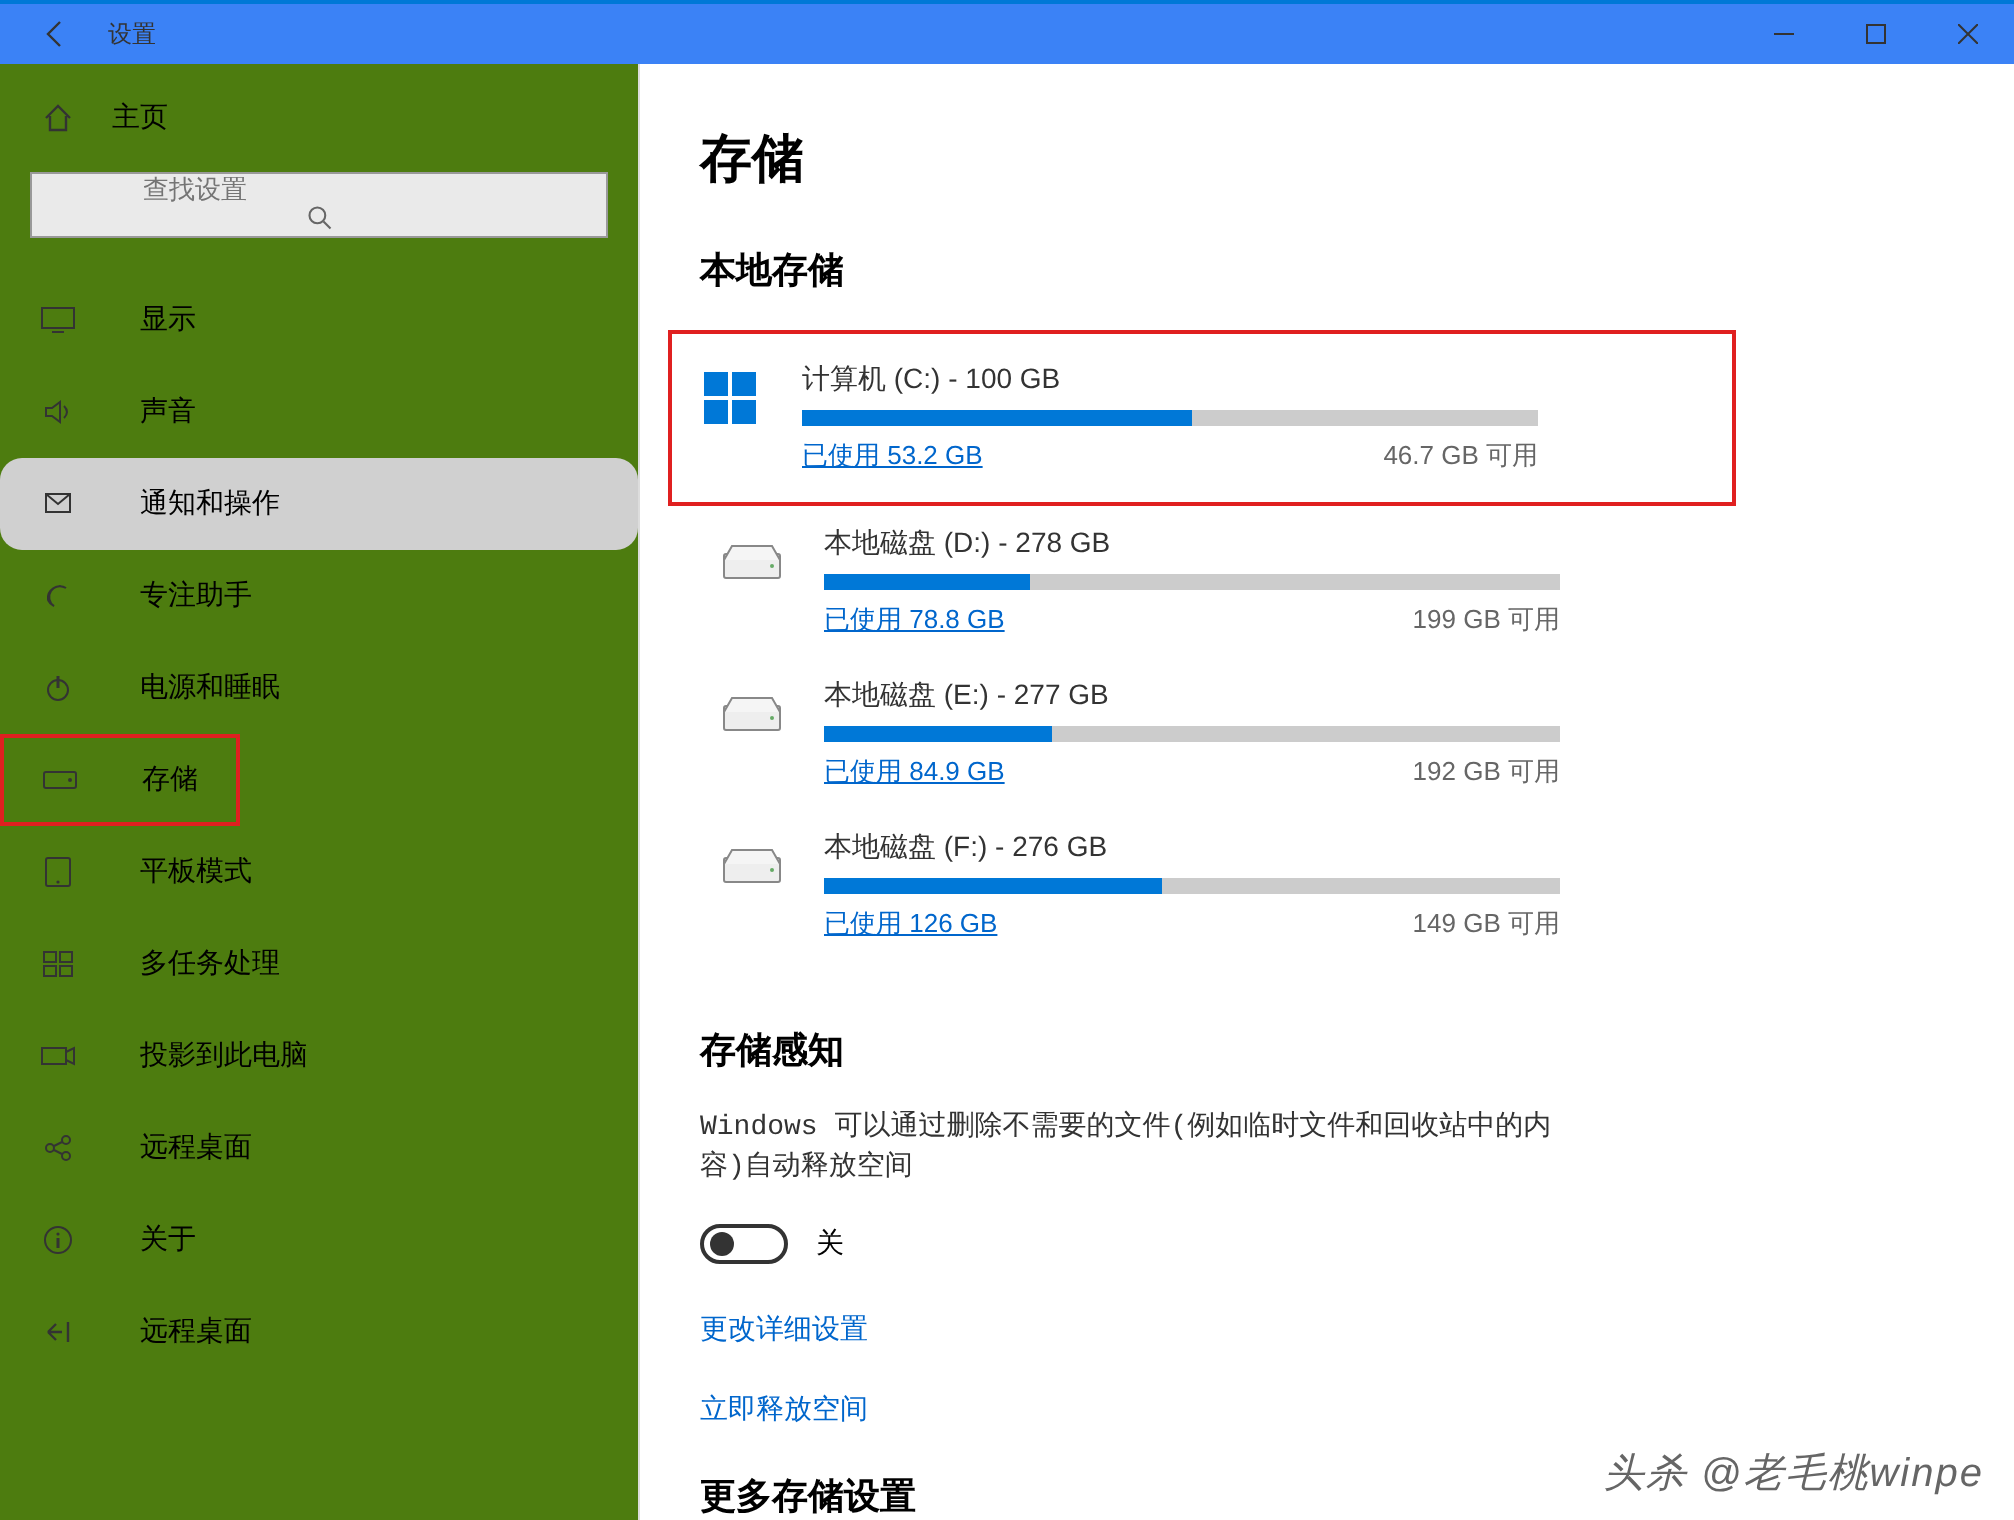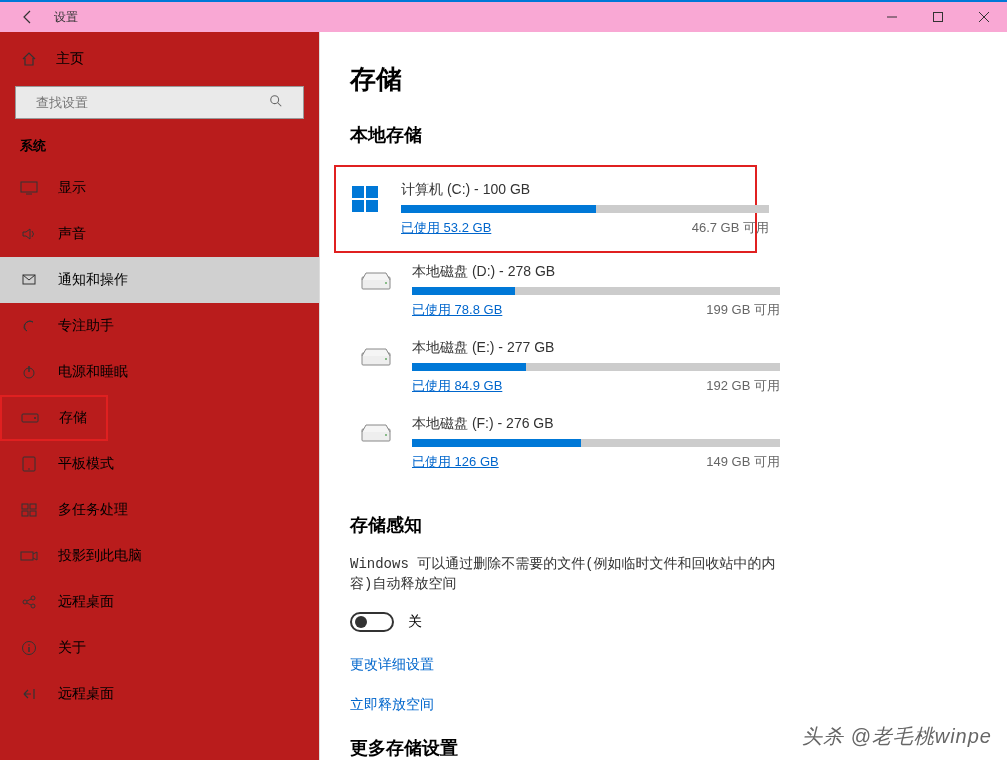--- a/index.html
+++ b/index.html
@@ -1,43 +1,43 @@
 <!DOCTYPE html>
 <html><head>
   <meta charset="utf-8">
   <style>
     * { margin: 0; padding: 0; box-sizing: border-box; }
     body { font-family: "Microsoft YaHei", "Segoe UI", sans-serif; background: #fff; width: 1007px; height: 760px; overflow: hidden; position: relative; }
     
     .top-accent { height: 2px; background: #0078d7; }
     
-    .titlebar { height: 30px; display: flex; align-items: center; background: #f9a8d4; justify-content: space-between; }
+    .titlebar { height: 30px; display: flex; align-items: center; background: #3b82f6; justify-content: space-between; }
     .titlebar-left { display: flex; align-items: center; gap: 18px; padding-left: 20px; }
     .back-btn { width: 16px; height: 16px; display: flex; align-items: center; justify-content: center; color: #333; }
     .title-text { font-size: 12px; color: #333; }
     .titlebar-right { margin-left: auto; display: flex; }
     .win-btn { width: 46px; height: 30px; display: flex; align-items: center; justify-content: center; color: #333; }
     
     .app-body { display: flex; height: calc(100% - 32px); }
     
-    .sidebar { width: 320px; background: #b91c1c; padding: 0; overflow-y: auto; border-right: 1px solid #ddd; }
+    .sidebar { width: 320px; background: #4d7c0f; padding: 0; overflow-y: auto; border-right: 1px solid #ddd; }
     .home-row { display: flex; align-items: center; gap: 18px; padding: 18px 20px 18px 20px; font-size: 14px; cursor: pointer; }
-    .search-box { margin: 0 15px 18px 15px; height: 33px; border: 1px solid #999; background: #eaeaea; display: flex; align-items: center; padding: 0 20px; }
+    .search-box { margin: 0 15px 18px 15px; height: 33px; border: 1px solid #999; background: #eaeaea; display: flex; align-items: center; padding: 0 10px; flex-direction: column; }
     .search-box input { flex: 1; background: transparent; border: none; outline: none; font-size: 13px; color: #666; }
     .search-box .search-ic { color: #666; }
     .section-label { padding: 0 20px 10px 20px; font-size: 13px; font-weight: bold; }
-    .nav-item { display: flex; align-items: center; gap: 20px; padding: 14px 20px; font-size: 14px; cursor: pointer; }
-    .nav-item.selected { background: #d0d0d0; }
+    .nav-item { display: flex; align-items: center; gap: 32px; padding: 14px 20px; font-size: 14px; cursor: pointer; }
+    .nav-item.selected { background: #d0d0d0; border-radius: 11px; }
     .nav-icon { width: 18px; height: 18px; display: flex; align-items: center; justify-content: center; color: #333; flex-shrink: 0; }
     
     .content { flex: 1; padding: 30px 0 30px 30px; overflow-y: auto; position: relative; }
     .page-title { font-size: 26px; font-weight: 600; margin-bottom: 26px; }
     .section-title { font-size: 18px; font-weight: 600; margin-bottom: 18px; margin-top: 10px; }
     
-    .annot-box { border: 2px solid #e02020; padding: 4px 3px; margin-left: -16px; width: 423px; }
+    .annot-box { border: 2px solid #e02020; padding: 4px 3px; margin-left: -16px; width: 534px; }
     .annot-box-small { border: 2px solid #e02020; padding: 0px 1px; display: inline-block; }
     
     .drive-row { display: flex; align-items: flex-start; gap: 20px; padding: 10px 10px; width: 440px; }
     .drive-icon { width: 32px; height: 32px; display: flex; align-items: center; justify-content: center; margin-top: 2px; flex-shrink: 0; }
     .drive-info { flex: 1; }
     .drive-name { font-size: 14px; color: #333; margin-bottom: 6px; }
     .progress-bar { height: 8px; background: #ccc; width: 100%; margin-bottom: 6px; }
     .progress-fill { height: 100%; background: #0078d7; }
     .drive-stats { display: flex; justify-content: space-between; font-size: 13px; }
     .used-text { color: #0066cc; text-decoration: underline; }
@@ -97,21 +97,20 @@
         </span>
       <span>主页</span>
     </div>
     <div class="search-box">
       <input type="text" placeholder="查找设置" style="">
       <span class="search-ic"><svg width="14" height="14" viewBox="0 0 16 16">
             <circle cx="6.5" cy="6.5" r="4.5" stroke="#666" fill="none" stroke-width="1.2"></circle>
             <line x1="10" y1="10" x2="14" y2="14" stroke="#666" stroke-width="1.2"></line>
           </svg></span>
     </div>
-    <div class="section-label">系统</div>
 
     <div class="nav-item">
       <span class="nav-icon">
           <svg width="18" height="14" viewBox="0 0 18 14">
             <rect x="1" y="1" width="16" height="10" stroke="#333" fill="none"></rect>
             <line x1="6" y1="13" x2="12" y2="13" stroke="#333"></line>
           </svg>
         </span>
       <span>显示</span>
     </div>

